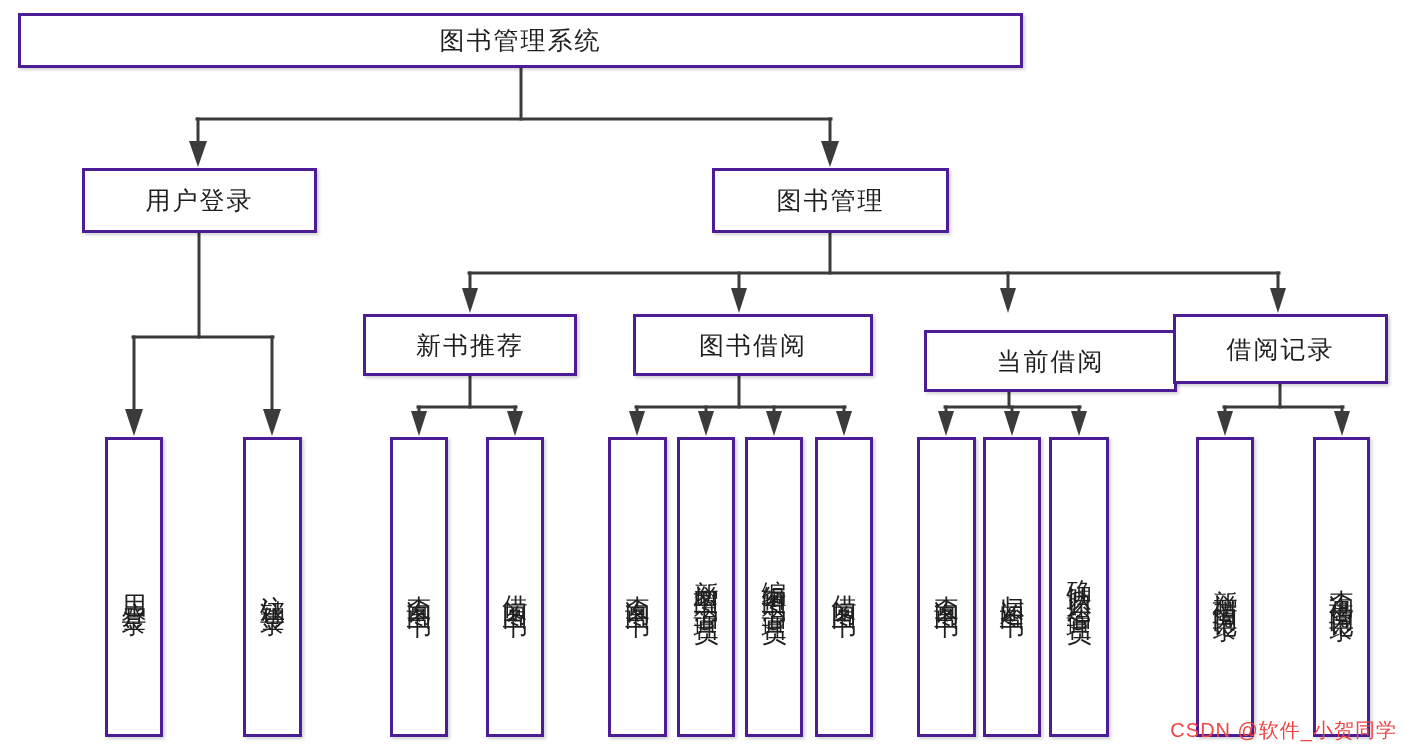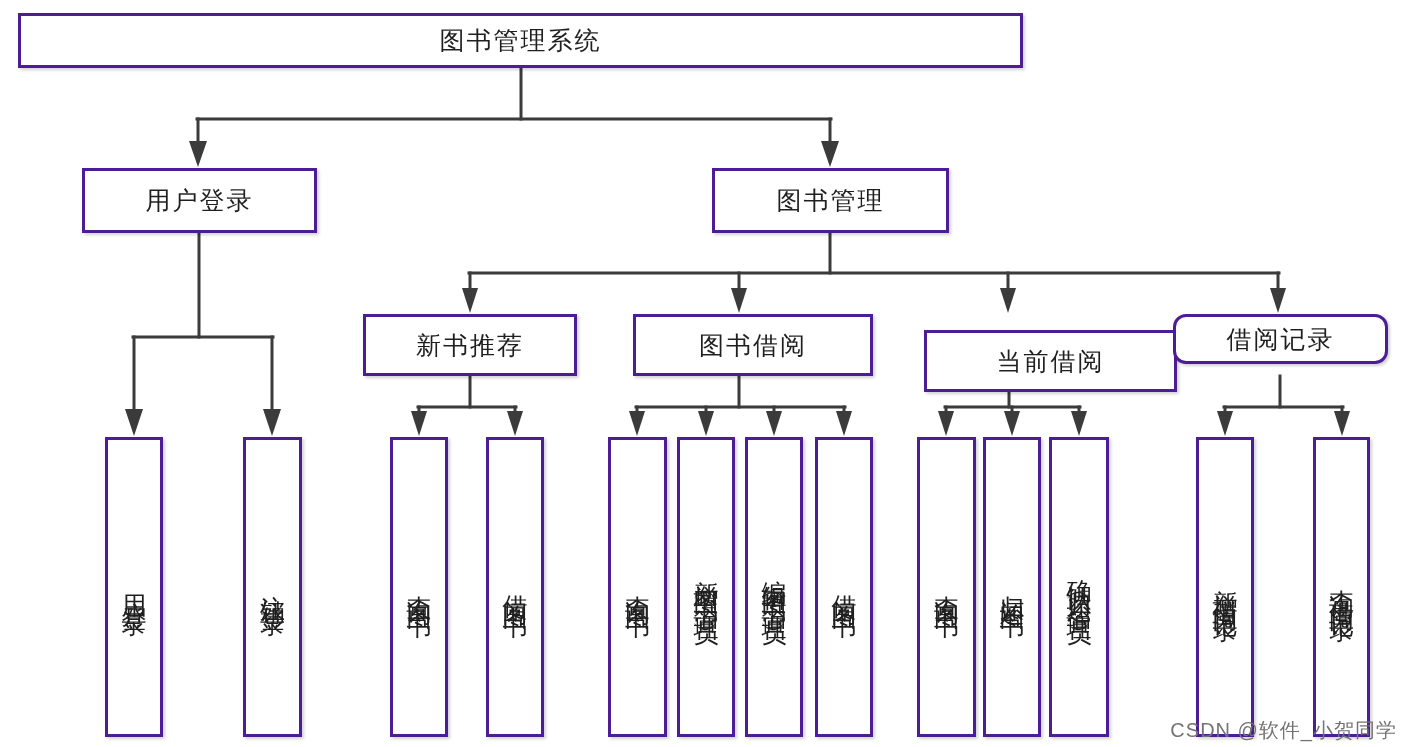--- a/index.html
+++ b/index.html
@@ -19,21 +19,21 @@
     box-shadow:2px 2px 3px rgba(0,0,0,0.18);
   }
   .hbox{font-size:25px;letter-spacing:2px;white-space:nowrap;}
   .vbox{
     writing-mode:vertical-rl;
     font-size:25px;letter-spacing:6px;line-height:1;
     white-space:nowrap;
   }
   .watermark{
     position:absolute;right:8px;bottom:3px;
-    font-size:20px;color:#737373;letter-spacing:1px;
+    font-size:20px;color:#ef4444;letter-spacing:1px;
     white-space:nowrap;
   }
 </style>
 </head>
 <body>
 
 <div class="stage">
 
   <svg class="wires" viewBox="0 0 1405 747" xmlns="http://www.w3.org/2000/svg" fill="none" stroke="#3b3b3b" stroke-width="3" stroke-linecap="square">
 
@@ -98,21 +98,21 @@
   </svg>
 
   <div class="node hbox" style="left:18px;top:13px;width:1005px;height:55px;">图书管理系统</div>
 
   <div class="node hbox" style="left:82px;top:168px;width:235px;height:65px;">用户登录</div>
   <div class="node hbox" style="left:363px;top:314px;width:214px;height:62px;">新书推荐</div>
 
   <div class="node hbox" style="left:712px;top:168px;width:237px;height:65px;">图书管理</div>
   <div class="node hbox" style="left:633px;top:314px;width:240px;height:62px;">图书借阅</div>
   <div class="node hbox" style="left:924px;top:314px;width:253px;height:62px;margin-top:16px;">当前借阅</div>
-  <div class="node hbox" style="left:1173px;top:314px;width:215px;height:50px;border-radius:13px;">借阅记录</div>
+  <div class="node hbox" style="left:1173px;top:314px;width:215px;height:70px;">借阅记录</div>
 
   <div class="node vbox" style="left:105px;top:437px;width:58px;height:300px;">用户登录</div>
   <div class="node vbox" style="left:243px;top:437px;width:59px;height:300px;">注销登录</div>
 
   <div class="node vbox" style="left:390px;top:437px;width:58px;height:300px;">查询图书</div>
   <div class="node vbox" style="left:486px;top:437px;width:58px;height:300px;">借阅图书</div>
 
   <div class="node vbox" style="left:608px;top:437px;width:59px;height:300px;">查询图书</div>
   <div class="node vbox" style="left:677px;top:437px;width:58px;height:300px;">新增图书（管理员）</div>
   <div class="node vbox" style="left:745px;top:437px;width:58px;height:300px;">编辑图书（管理员）</div>

